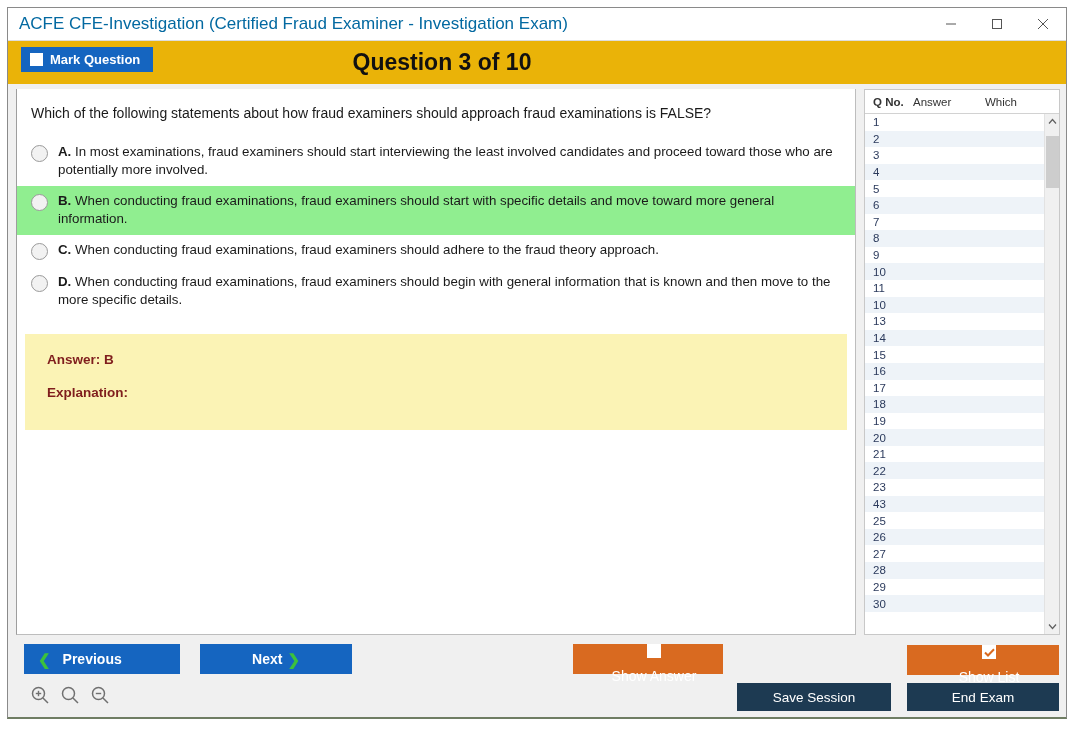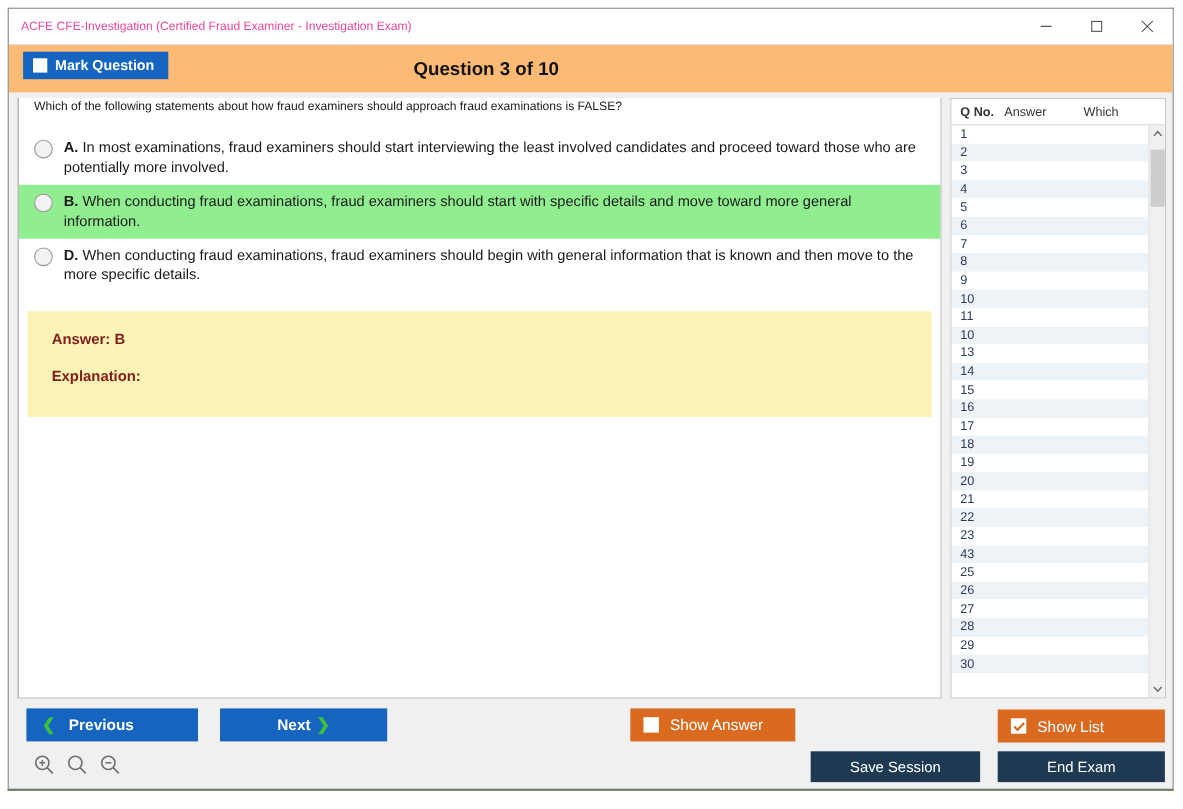--- a/index.html
+++ b/index.html
@@ -36,22 +36,22 @@
     left: 0; top: 0;
     width: 100%;
     height: 33px;
     background: #ffffff;
     border-bottom: 1px solid #dddddd;
     box-sizing: border-box;
     display: flex;
     align-items: center;
   }
   .title-text {
-    font-size: 11px;
-    color: #ec4899;
+    font-size: 17px;
+    color: #0369a1;
     padding-left: 11px;
     white-space: nowrap;
     flex: 1;
   }
   .wbtns { display: flex; height: 100%; }
   .wbtn {
     width: 46px;
     height: 100%;
     display: flex;
     align-items: center;
@@ -59,21 +59,21 @@
     color: #555555;
   }
   .wbtn svg { display: block; }
 
   
   .header {
     position: absolute;
     left: 0; top: 33px;
     width: 100%;
     height: 43px;
-    background: #fdba74;
+    background: #eab308;
     box-sizing: border-box;
   }
   .mark-btn {
     position: absolute;
     left: 13px;
     top: 6px;
     height: 25px;
     padding: 0 13px 0 9px;
     background: #1565c0;
     border: none;
@@ -94,21 +94,21 @@
     font-weight: bold;
     line-height: 1;
   }
   .qtitle {
     position: absolute;
     left: 0; right: 0;
     top: 0;
     height: 43px;
     line-height: 43px;
     text-align: center;
-    font-size: 17px;
+    font-size: 23px;
     font-weight: bold;
     color: #111111;
     padding-right: 190px;
     pointer-events: none;
   }
 
   
   .body {
     position: absolute;
     left: 0; top: 76px;
@@ -124,22 +124,22 @@
     width: 840px;
     height: 546px;
     background: #ffffff;
     border: 1px solid #bdbdbd;
     border-top: none;
     border-left: 1px solid #9e9e9e;
     box-sizing: border-box;
     overflow: hidden;
   }
   .qstem {
-    margin: 1px 14px 0 14px;
-    font-size: 11px;
+    margin: 15px 14px 0 14px;
+    font-size: 14px;
     color: #1a1a1a;
     line-height: 1.35;
   }
   .options { margin-top: 14px; }
   .option {
     display: flex;
     align-items: flex-start;
     padding: 6px 14px 7px 14px;
     box-sizing: border-box;
     cursor: pointer;
@@ -264,21 +264,21 @@
   .btn {
     position: absolute;
     border: none;
     cursor: pointer;
     font-family: "Liberation Sans", sans-serif;
     display: flex;
     align-items: center;
     box-sizing: border-box;
   }
   .btn-blue { background: #1565c0; color: #ffffff; font-size: 14px; font-weight: bold; }
-  .btn-orange { background: #d96a20; color: #ffffff; font-size: 14px; }
+  .btn-orange { background: #d96a20; color: #ffffff; font-size: 14px; flex-direction: column; }
   .btn-navy { background: #1d3a52; color: #ffffff; font-size: 13.5px; }
 
   #btn-prev { left: 16px; top: 3px; width: 156px; height: 30px; padding-left: 14px; gap: 12px; }
   #btn-next { left: 192px; top: 3px; width: 152px; height: 30px; justify-content: center; gap: 5px; }
   .chev { color: #3cc13c; font-size: 15px; font-weight: bold; line-height: 1; }
 
   #btn-showanswer { left: 565px; top: 3px; width: 150px; height: 30px; padding-left: 12px; gap: 10px; }
   #btn-review { left: 729px; top: 3px; width: 154px; height: 30px; padding-left: 12px; justify-content: space-between; padding-right: 14px; }
   #btn-showlist { left: 899px; top: 4px; width: 152px; height: 30px; padding-left: 12px; gap: 10px; }
   .chk-empty {
@@ -349,20 +349,24 @@
           <div class="option">
             <span class="radio"></span>
             <span class="otext"><b>A.</b> <span>In most examinations, fraud examiners should start interviewing the least involved candidates and proceed toward those who are potentially more involved.</span></span>
           </div>
 
           <div class="option correct">
             <span class="radio"></span>
             <span class="otext"><b>B.</b> <span>When conducting fraud examinations, fraud examiners should start with specific details and move toward more general information.</span></span>
           </div>
 
+          <div class="option">
+            <span class="radio"></span>
+            <span class="otext"><b>C.</b> <span>When conducting fraud examinations, fraud examiners should adhere to the fraud theory approach.</span></span>
+          </div>
 
           <div class="option">
             <span class="radio"></span>
             <span class="otext"><b>D.</b> <span>When conducting fraud examinations, fraud examiners should begin with general information that is known and then move to the more specific details.</span></span>
           </div>
 
         </div>
 
         <div class="answer-panel">
           <div class="answer-line">Answer: B</div>

